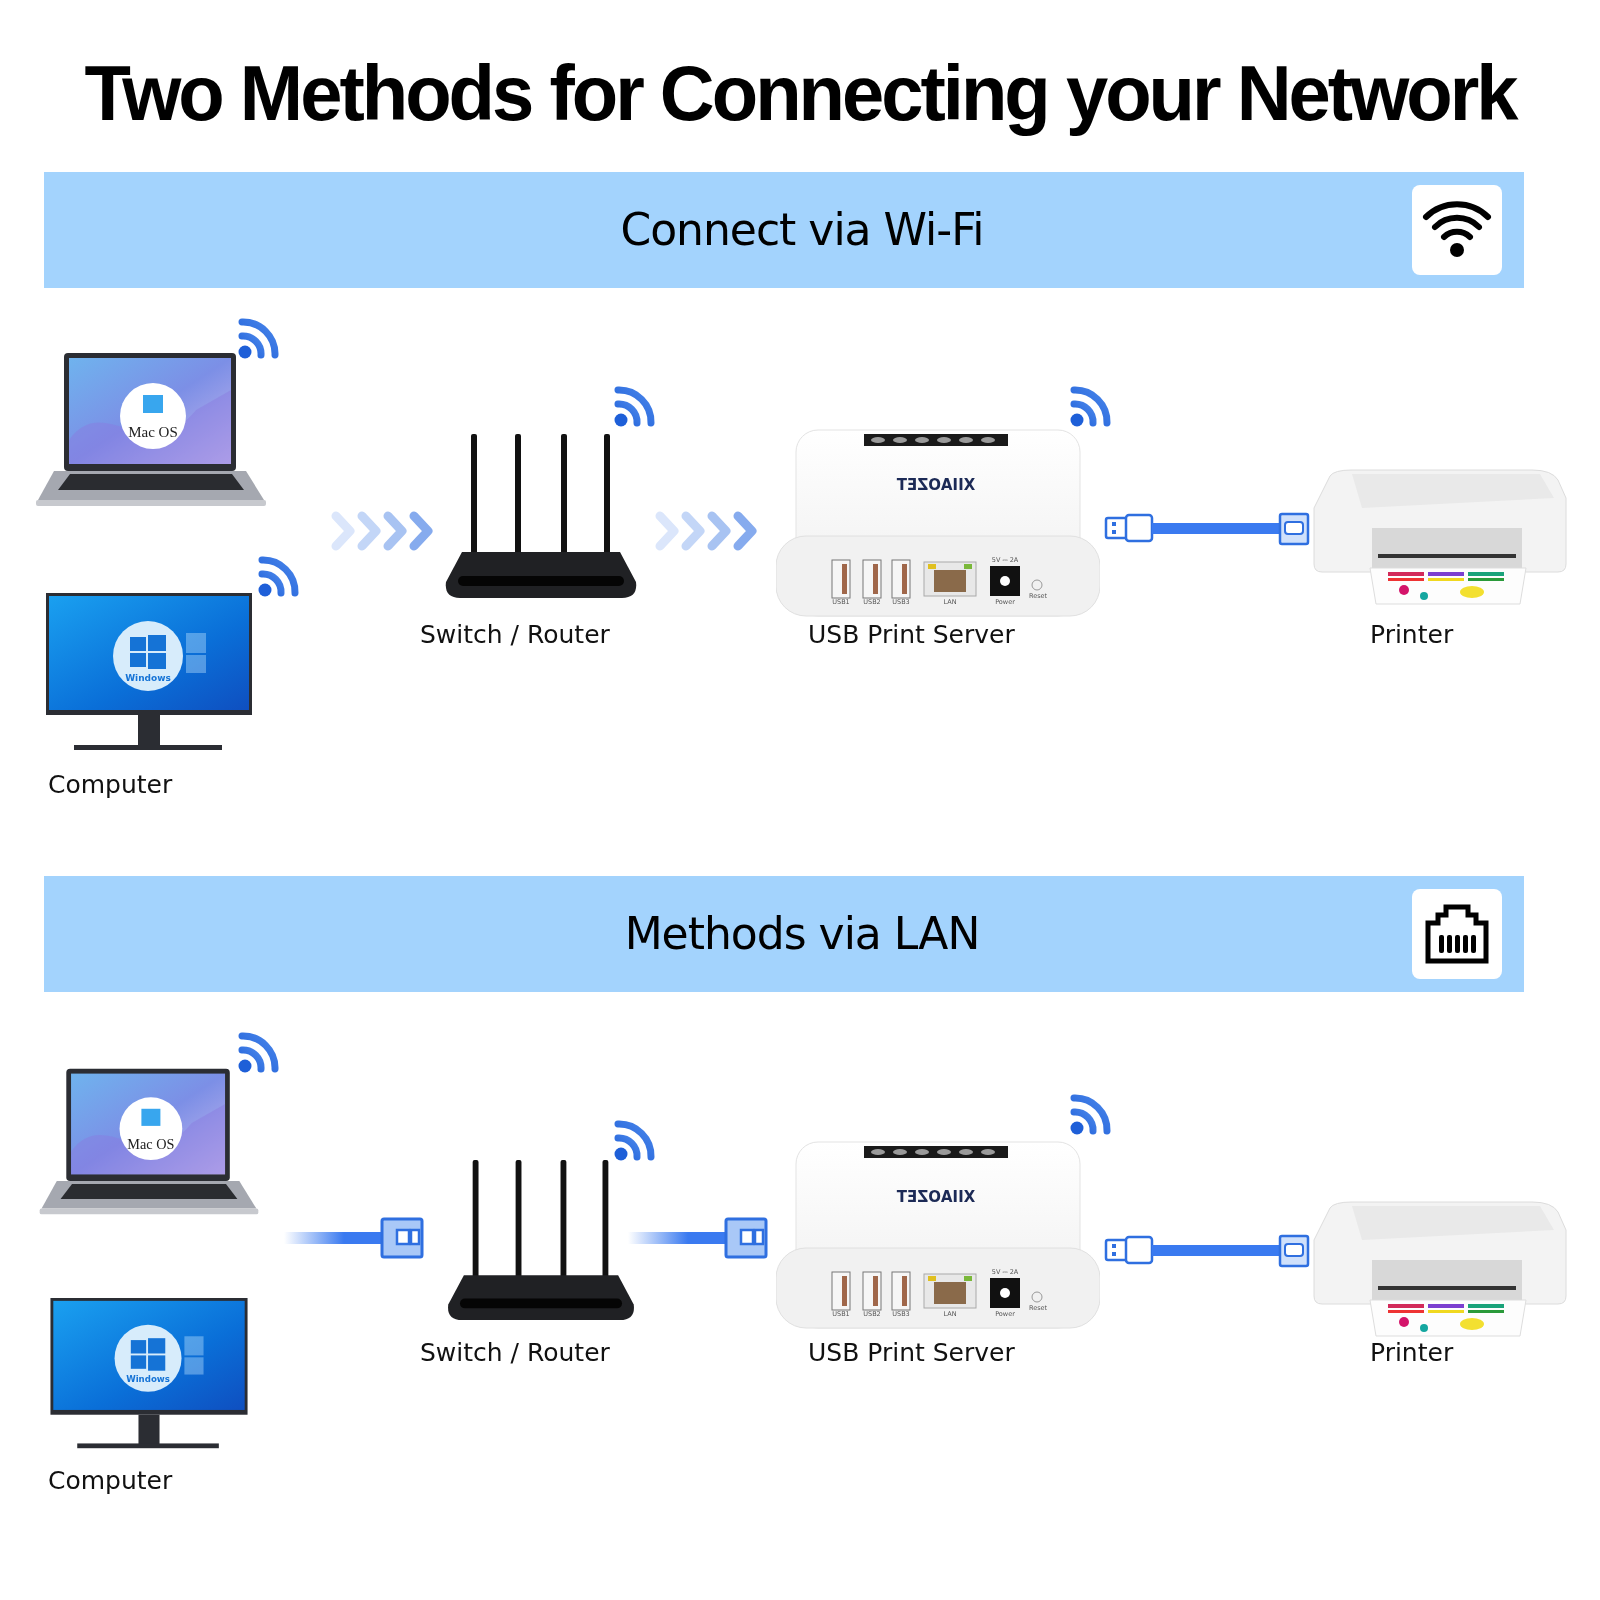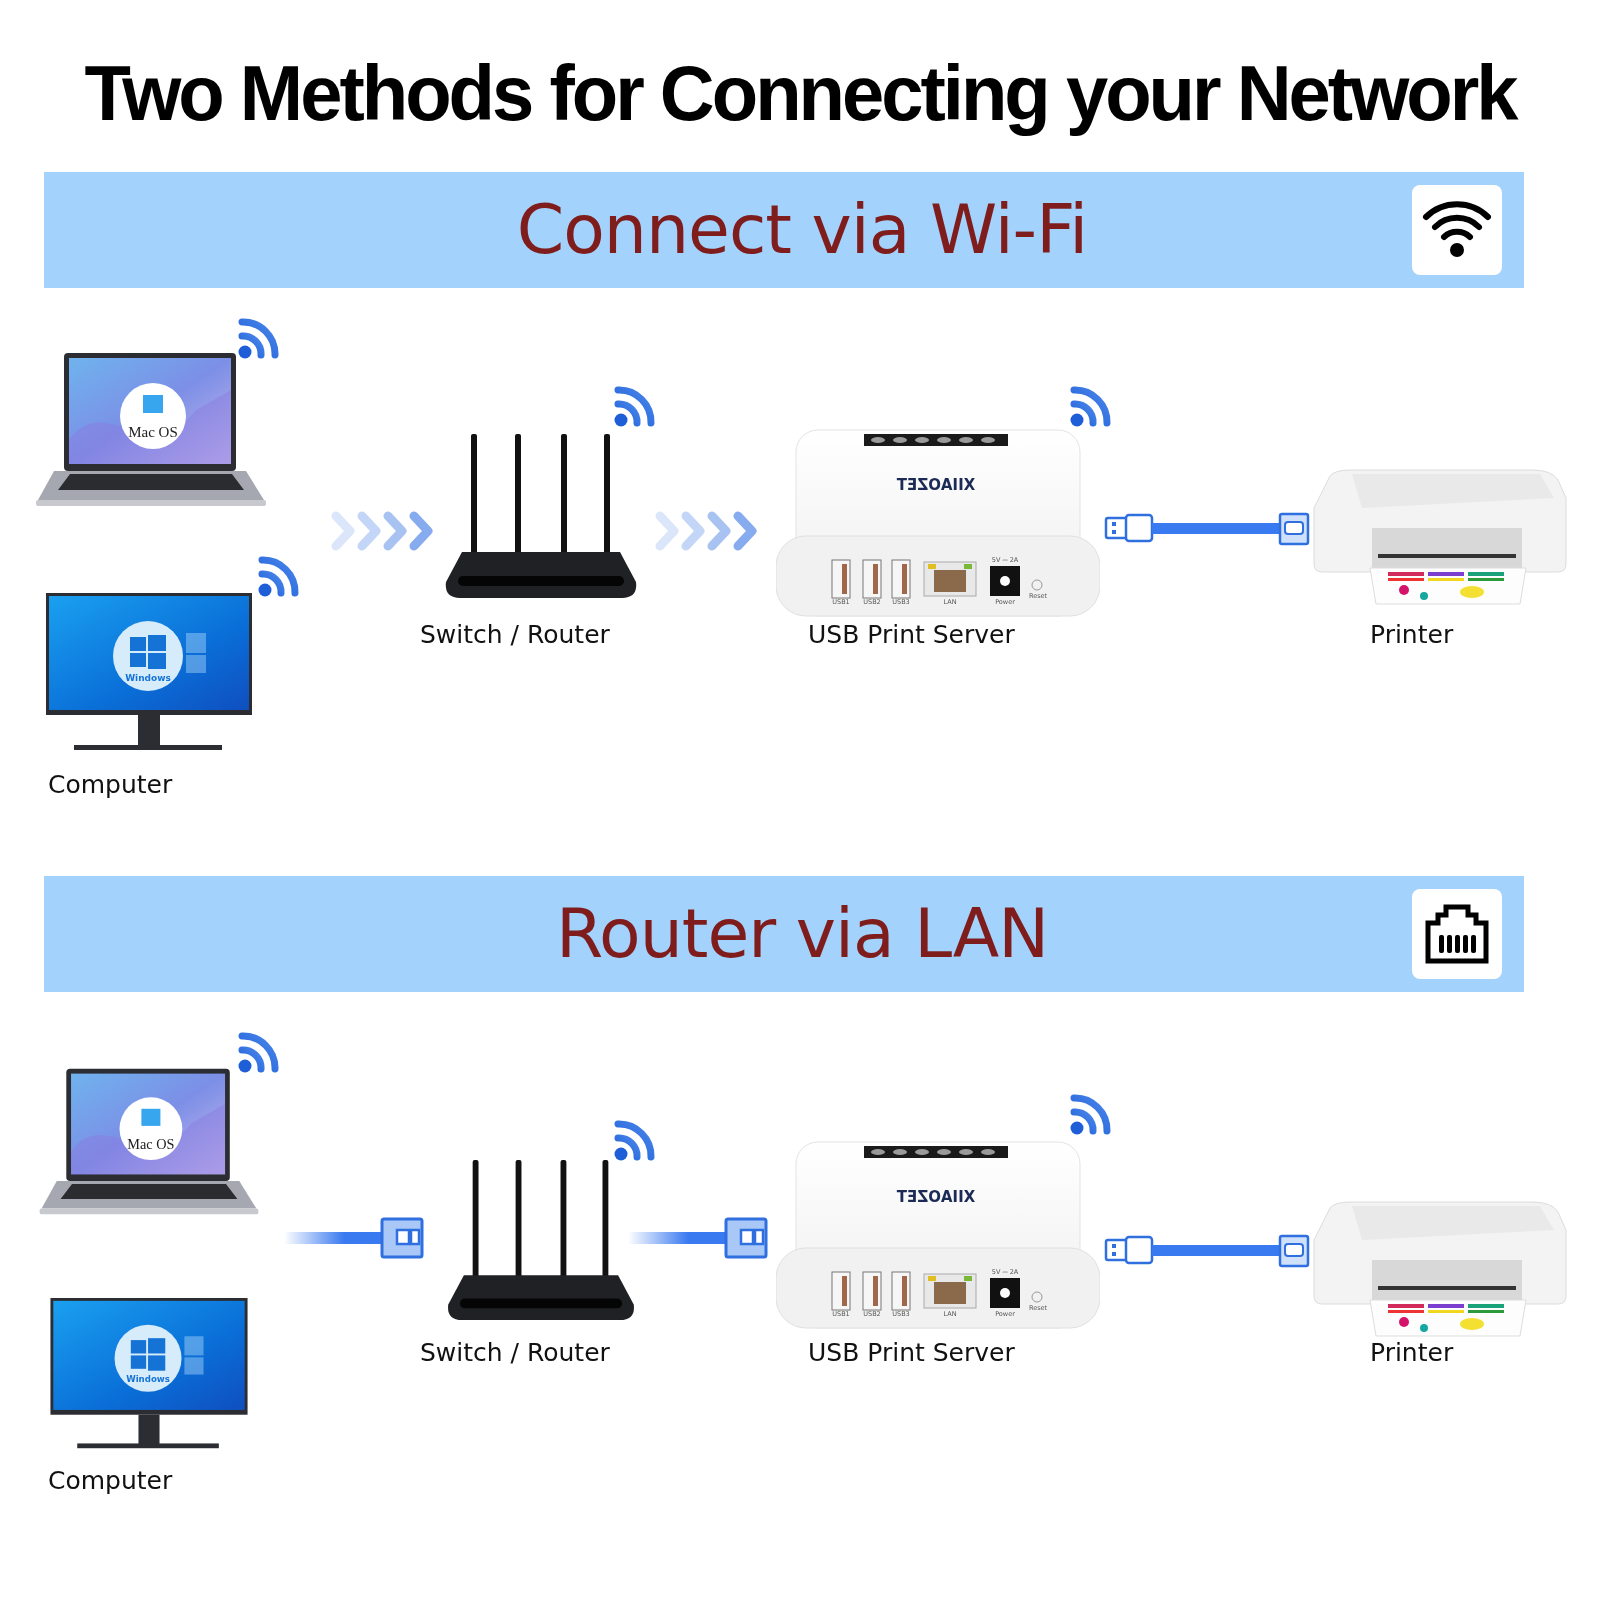--- a/index.html
+++ b/index.html
@@ -1,20 +1,20 @@
 <!DOCTYPE html>
 <html><head>
 <meta charset="utf-8">
 <style>
   html, body { margin: 0; padding: 0; background: #ffffff; }
   body { width: 1600px; height: 1600px; position: relative; overflow: hidden; font-family: "Liberation Sans", "DejaVu Sans", sans-serif; color: #111; }
   .abs { position: absolute; }
   .title { left: 0; top: 48px; width: 1600px; text-align: center; font-family: "Liberation Sans", sans-serif; font-weight: 700; font-size: 76px; letter-spacing: -3px; color: #000; line-height: 90px; transform: scaleY(1.02); }
   .band { left: 44px; width: 1480px; height: 116px; background: #a3d3fd; }
-  .band-label { position: absolute; left: 0; width: 1516px; top: 0; height: 116px; line-height: 116px; text-align: center; font-family: "DejaVu Sans", sans-serif; font-size: 68px; color: #7f1d1d; letter-spacing: -1px; }
+  .band-label { position: absolute; left: 0; width: 1516px; top: 0; height: 116px; line-height: 116px; text-align: center; font-family: "DejaVu Sans", sans-serif; font-size: 44px; color: #000000; letter-spacing: -1px; }
   .band-icon { position: absolute; right: 22px; top: 13px; width: 90px; height: 90px; background: #fff; border-radius: 8px; display: flex; align-items: center; justify-content: center; }
   .label { font-family: "DejaVu Sans", sans-serif; font-size: 25px; color: #111; text-align: left; white-space: nowrap; }
   .signal { width: 50px; height: 50px; }
   svg { display: block; }
 </style>
 </head>
 <body>
 
 <svg width="0" height="0" style="position:absolute">
   <defs>
@@ -220,21 +220,21 @@
       <rect x="116" y="110" width="36" height="3" fill="#f0d820"></rect>
       <rect x="156" y="110" width="36" height="3" fill="#2a9a3a"></rect>
     <circle cx="92" cy="122" r="5" fill="#d4146a"></circle>
       <circle cx="112" cy="128" r="4" fill="#15a7a0"></circle>
       <ellipse cx="160" cy="124" rx="12" ry="6" fill="#f3e030"></ellipse>
   </svg>
 </div>
 <div class="abs label" style="left:1370px; top:620px; width:140px;">Printer</div>
 
 <div class="abs band" style="top:876px;">
-  <div class="band-label">Router via LAN</div>
+  <div class="band-label">Methods via LAN</div>
   <div class="band-icon">
     <svg width="66" height="62" viewBox="0 0 66 62">
       <path d="M4 58 L4 20 L14 20 L14 12 L22 12 L22 4 L44 4 L44 12 L52 12 L52 20 L62 20 L62 58 Z" fill="#fff" stroke="#000" stroke-width="5" stroke-linejoin="miter"></path>
       <g fill="#000">
           <rect x="15" y="32" width="5" height="18" rx="2"></rect>
           <rect x="23" y="32" width="5" height="18" rx="2"></rect>
           <rect x="31" y="32" width="5" height="18" rx="2"></rect>
           <rect x="39" y="32" width="5" height="18" rx="2"></rect>
           <rect x="47" y="32" width="5" height="18" rx="2"></rect>
         </g>

